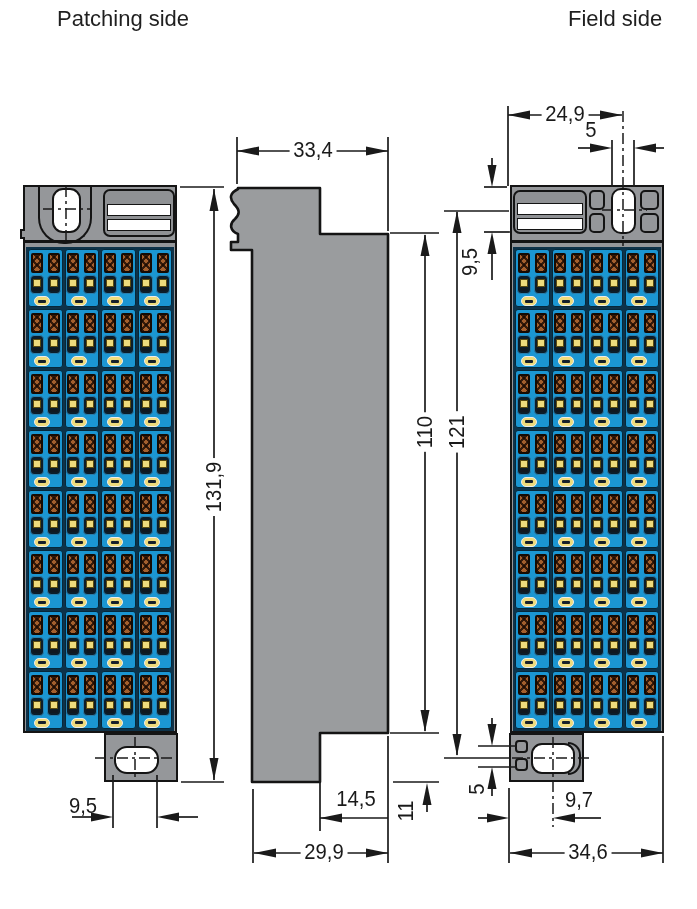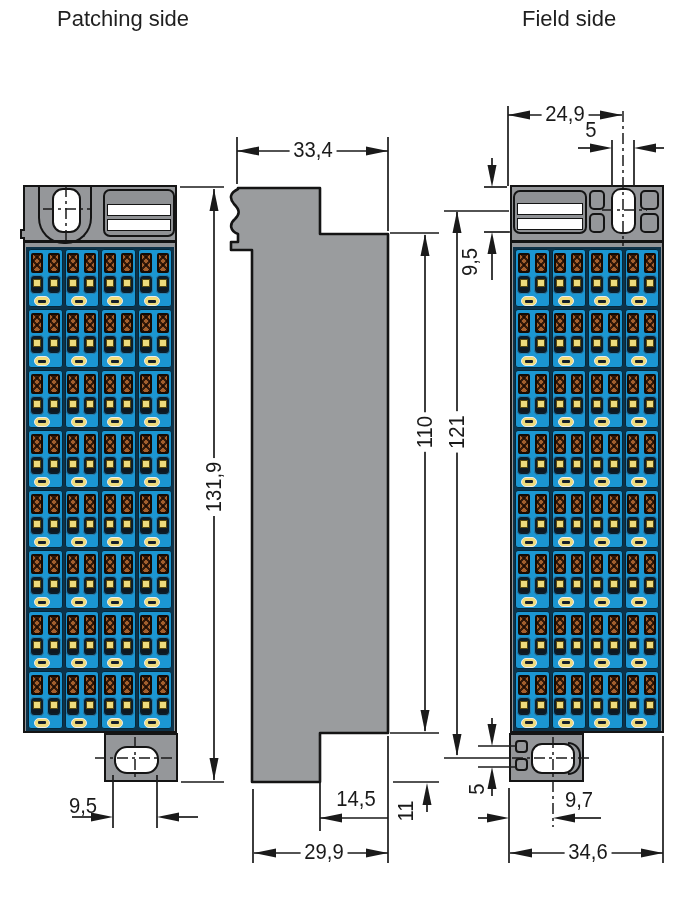--- a/index.html
+++ b/index.html
@@ -63,21 +63,21 @@
   svg.overlay line{stroke:#1a1a1a;stroke-width:1.7;}
   svg.overlay line.cl{stroke-width:1.5;stroke-dasharray:11 4 3 4;}
   svg.overlay path.ah{fill:#1a1a1a;stroke:none;}
 </style>
 </head>
 <body>
 
 <div id="canvas">
 
   <span class="title" style="left:57px;top:6px">Patching side</span>
-  <span class="title" style="left:522px;top:6px">Field side</span>
+  <span class="title" style="left:568px;top:6px">Field side</span>
 
   <div class="block" style="left:23px;top:185px">
     <div class="seam"></div>
     <div class="boss" style="left:13px;top:-2px;width:54px;height:59px"></div>
     <div class="ovalhole" style="left:27px;top:1px;width:29px;height:45px"></div>
     <div class="lframe" style="left:78px;top:2px;width:72px;height:48px">
       <div class="lslotbar" style="top:13px"></div>
       <div class="lslotbar" style="top:28px"></div>
     </div>
     <div class="edgenotch" style="left:-5px;top:42px;width:5px;height:10px;border-right:none"></div>

